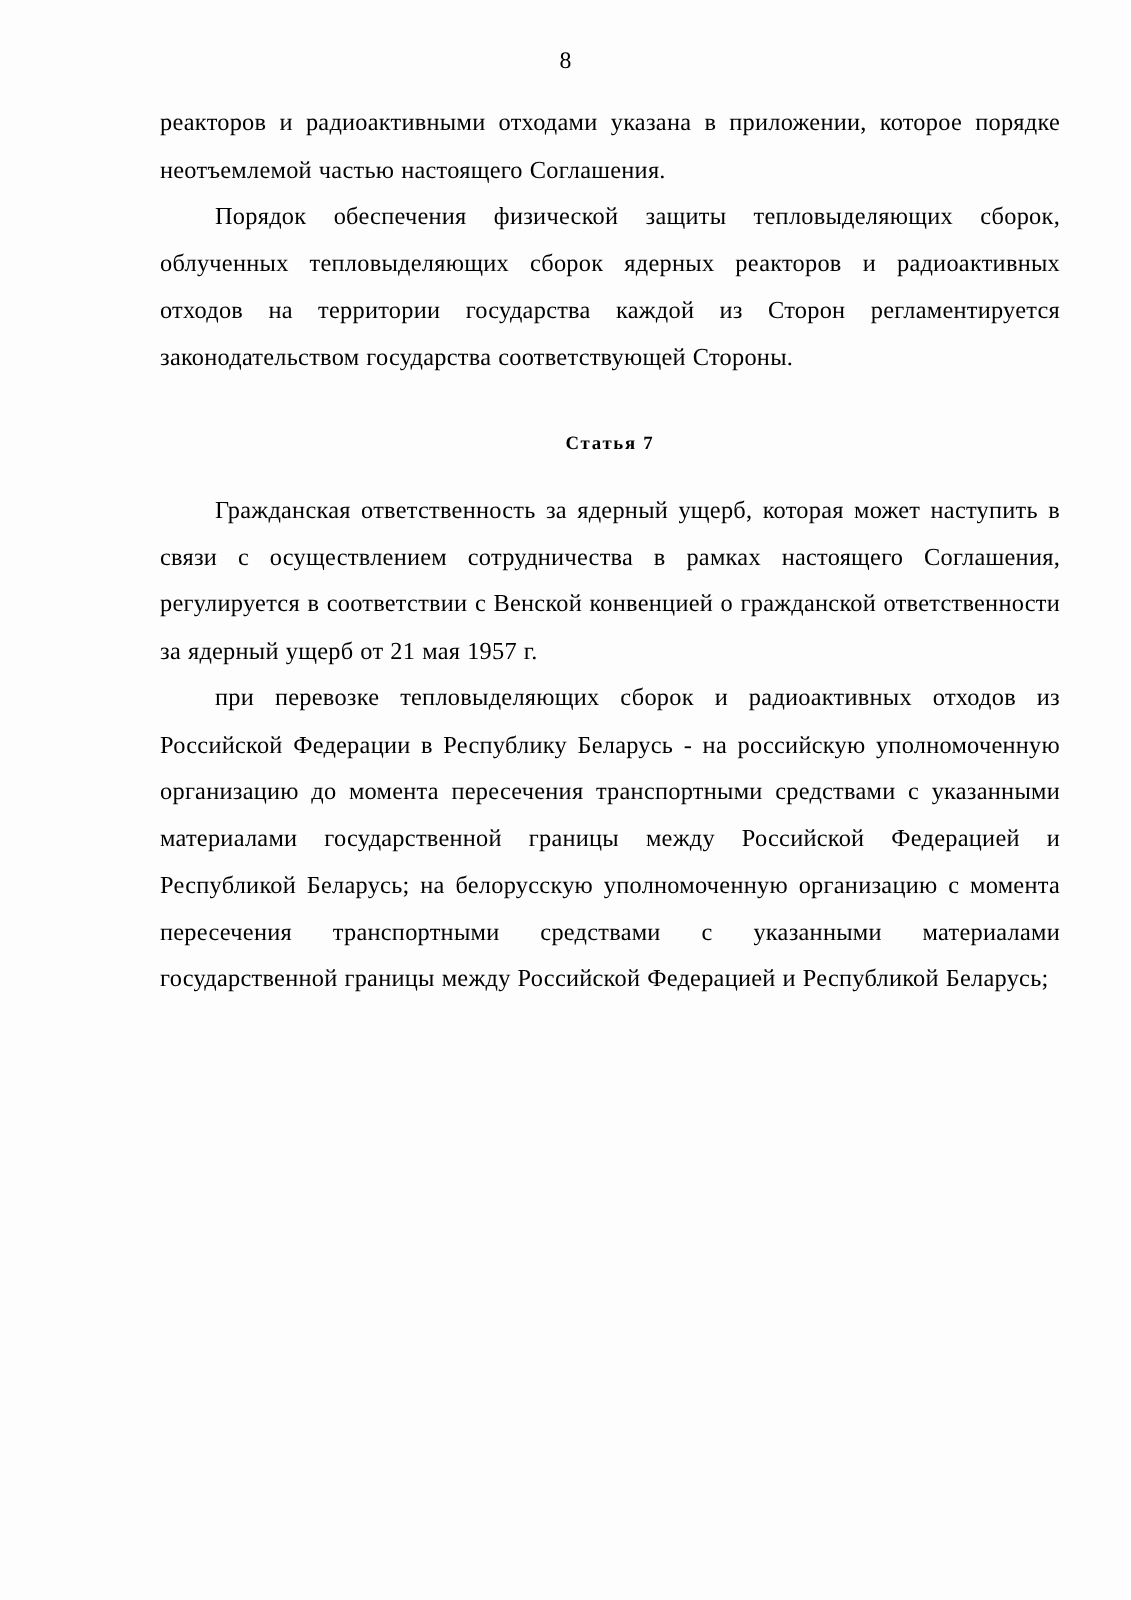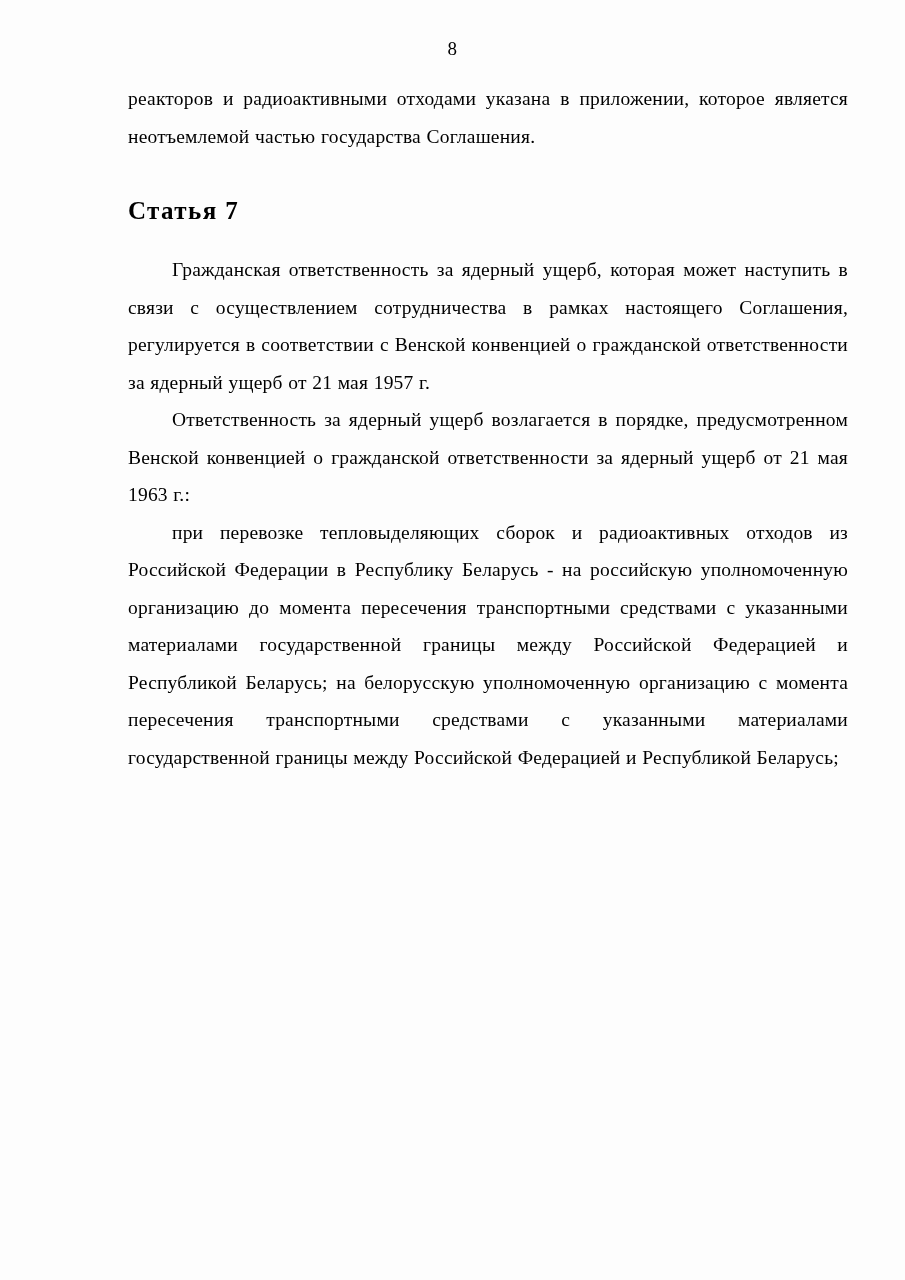--- a/index.html
+++ b/index.html
@@ -48,41 +48,41 @@
   p.para.indent {
     text-indent: 44px;
   }
   p.para.noindent {
     text-indent: 0;
   }
   .article-heading {
     margin: 0;
     padding-top: 42px;
     padding-bottom: 26px;
-    text-align: left;
-    font-size: 25px;
+    text-align: center;
+    font-size: 15px;
     font-weight: bold;
     letter-spacing: 1.4px;
   }
 </style>
 </head>
 <body>
 
 <div class="page">
 
   <div class="page-number">8</div>
 
   <div class="body-block">
 
-    <p class="para noindent">реакторов и радиоактивными отходами указана в приложении, которое является неотъемлемой частью государства Соглашения.</p>
+    <p class="para noindent">реакторов и радиоактивными отходами указана в приложении, которое порядке неотъемлемой частью настоящего Соглашения.</p>
 
+    <p class="para indent">Порядок обеспечения физической защиты тепловыделяющих сборок, облученных тепловыделяющих сборок ядерных реакторов и радиоактивных отходов на территории государства каждой из Сторон регламентируется законодательством государства соответствующей Стороны.</p>
 
     <h2 class="article-heading">Статья 7</h2>
 
     <p class="para indent">Гражданская ответственность за ядерный ущерб, которая может наступить в связи с осуществлением сотрудничества в рамках настоящего Соглашения, регулируется в соответствии с Венской конвенцией о гражданской ответственности за ядерный ущерб от 21 мая 1957 г.</p>
 
-    <p class="para indent">Ответственность за ядерный ущерб возлагается в порядке, предусмотренном Венской конвенцией о гражданской ответственности за ядерный ущерб от 21 мая 1963 г.:</p>
 
     <p class="para indent">при перевозке тепловыделяющих сборок и радиоактивных отходов из Российской Федерации в Республику Беларусь - на российскую уполномоченную организацию до момента пересечения транспортными средствами с указанными материалами государственной границы между Российской Федерацией и Республикой Беларусь; на белорусскую уполномоченную организацию с момента пересечения транспортными средствами с указанными материалами государственной границы между Российской Федерацией и Республикой Беларусь;</p>
 
 
   </div>
 </div>
 
 </body></html>

